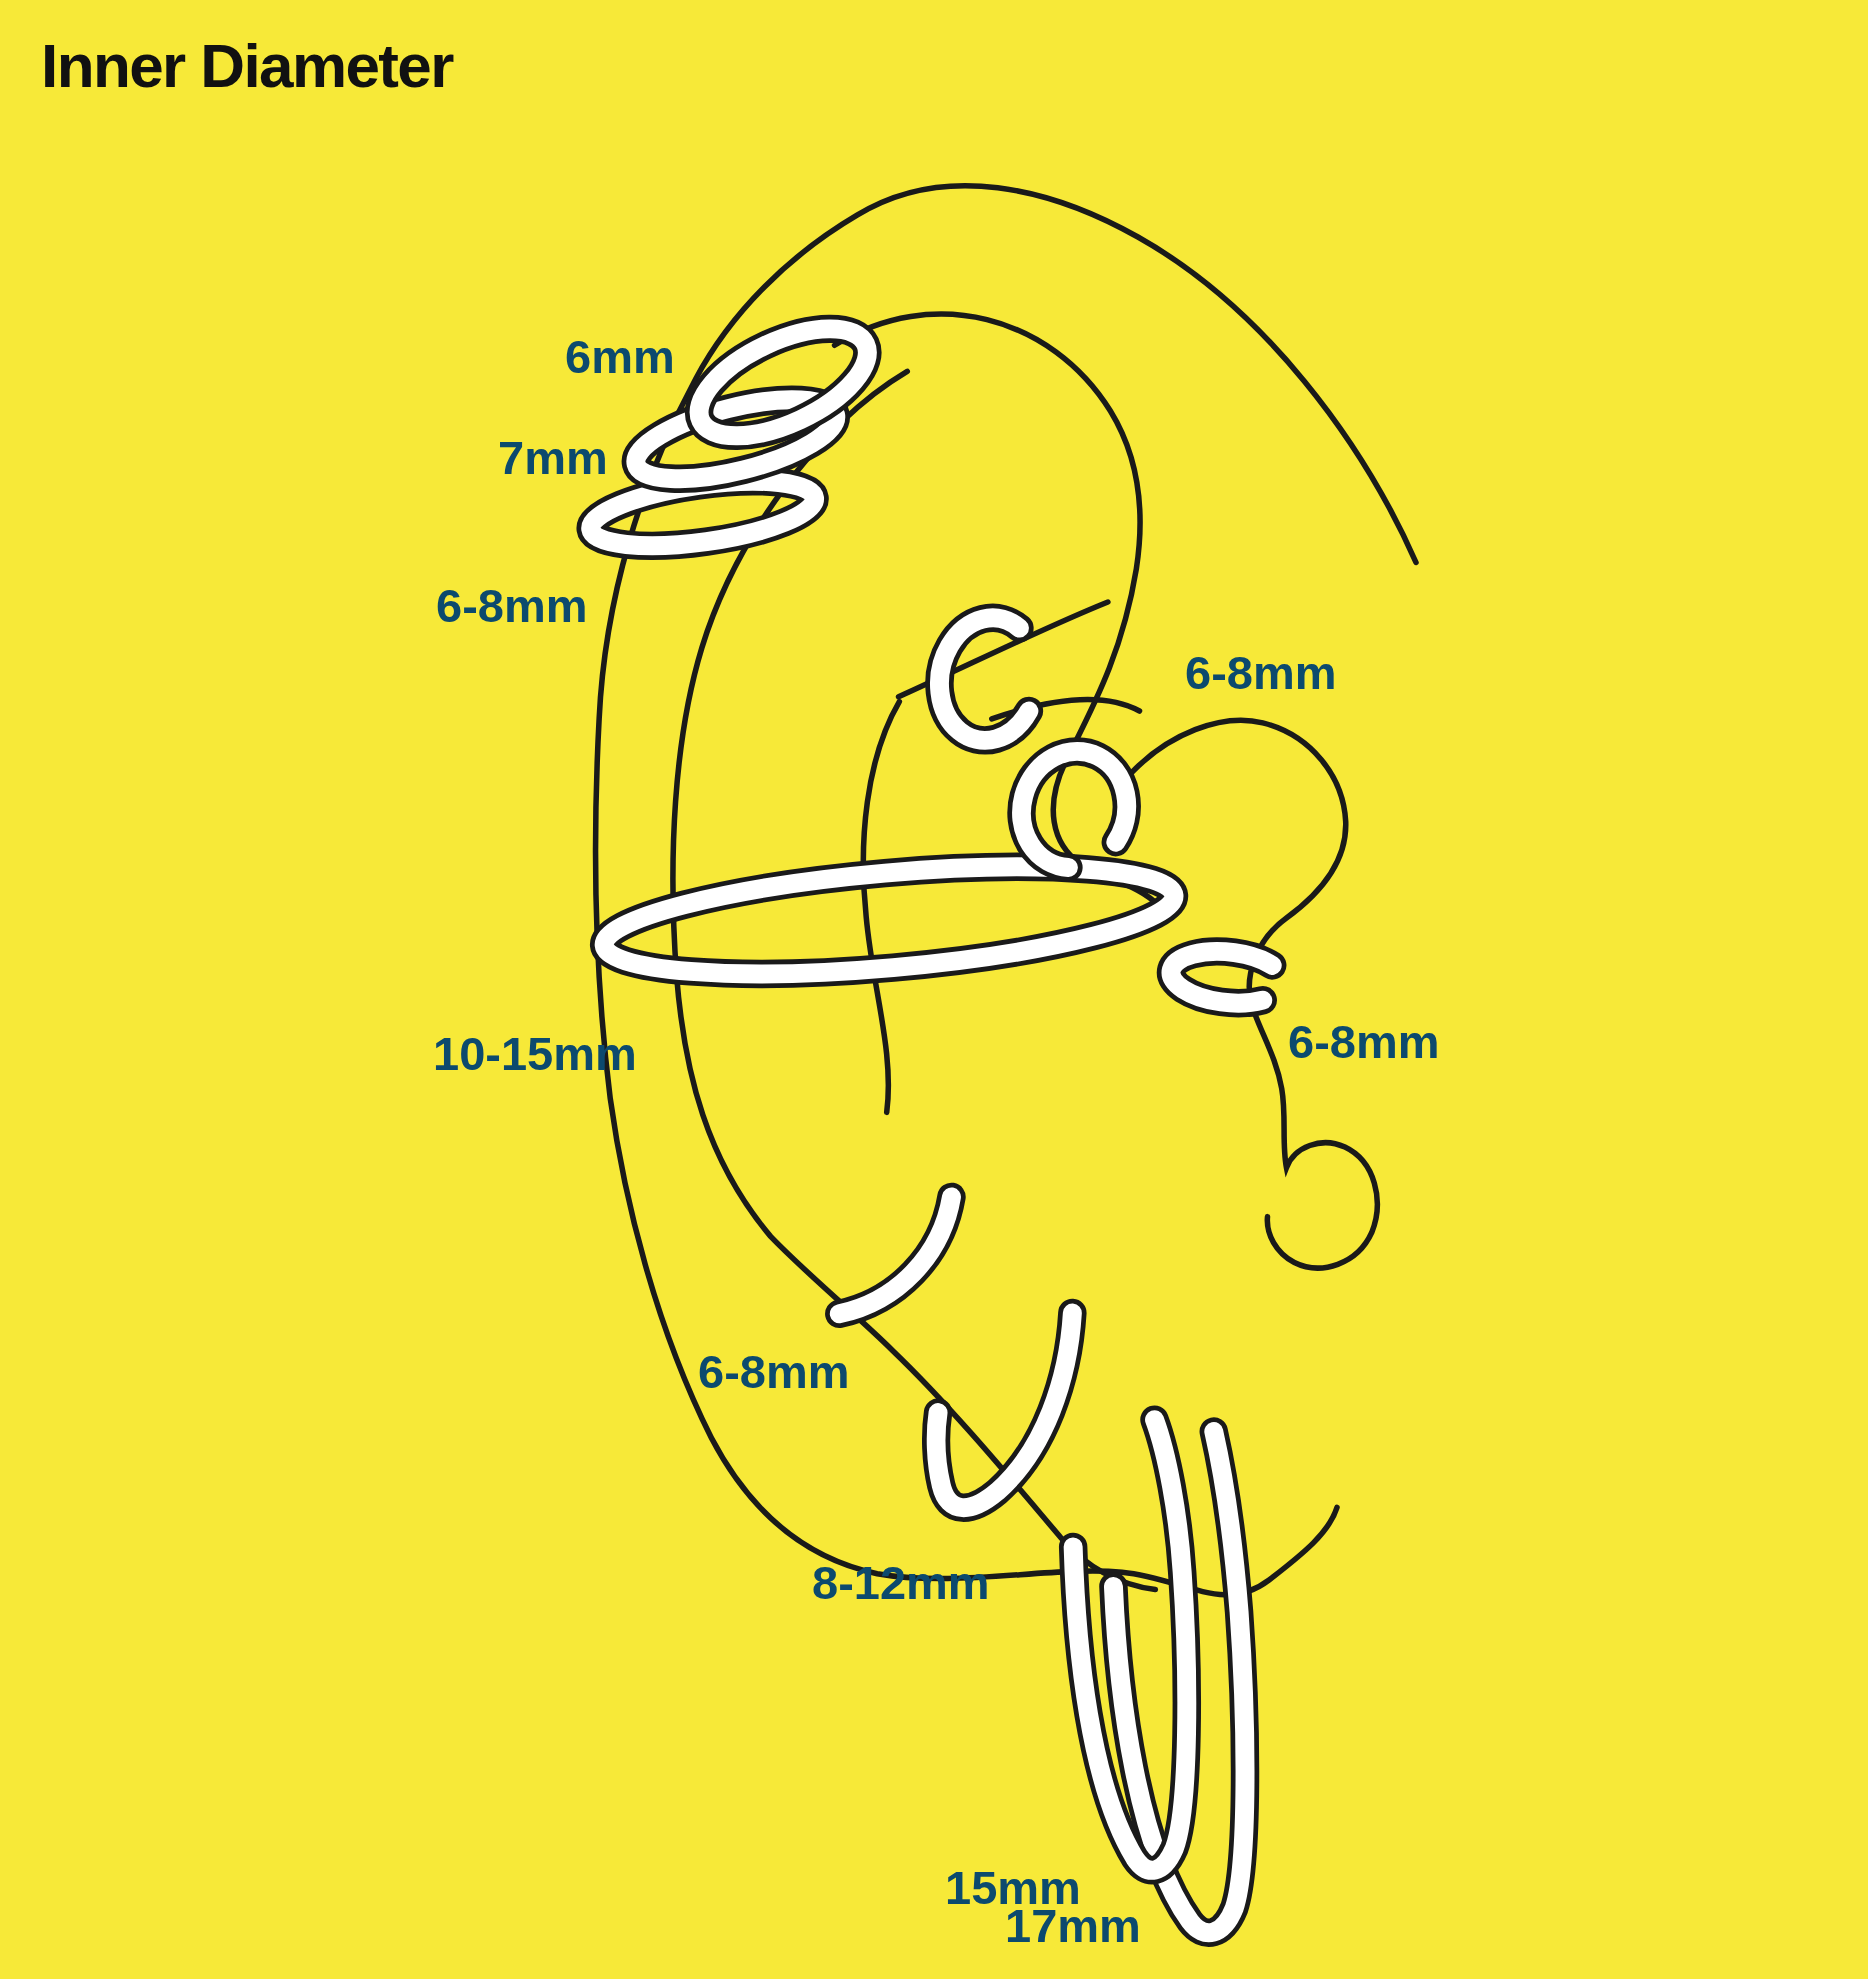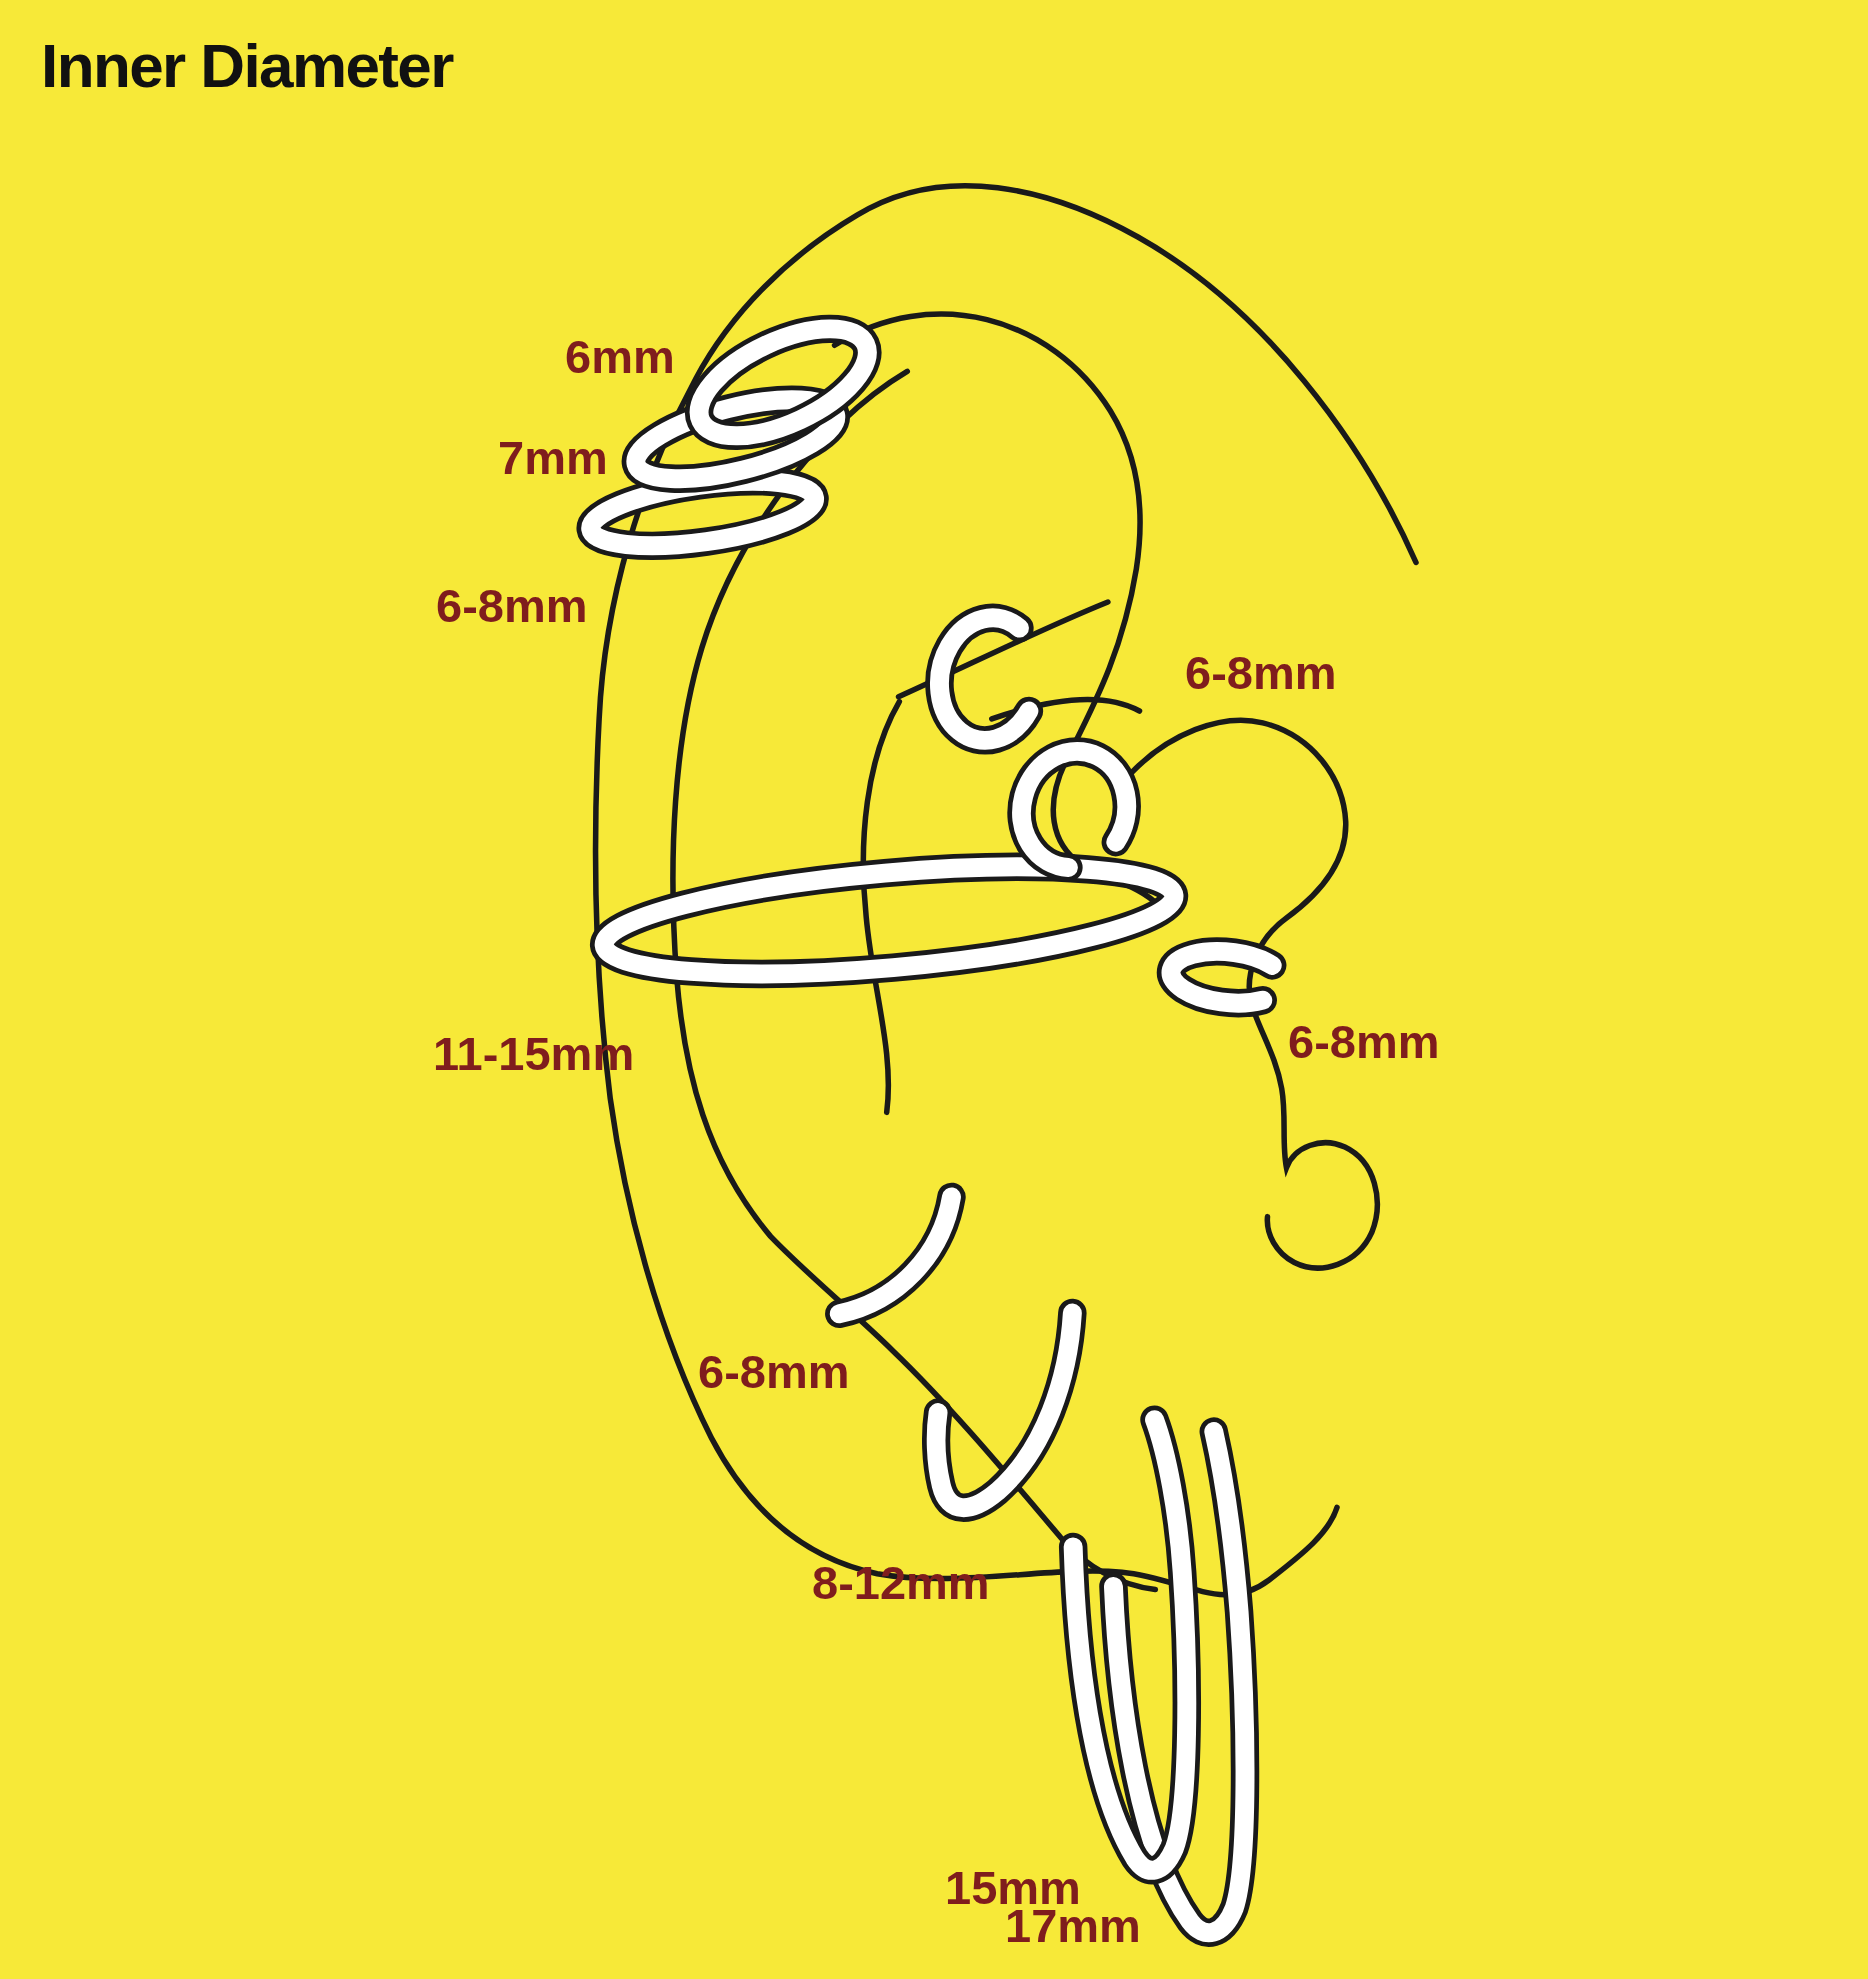--- a/index.html
+++ b/index.html
@@ -25,21 +25,21 @@
     font-weight: 700;
     letter-spacing: -1.6px;
     color: #111111;
     line-height: 1;
     white-space: nowrap;
   }
   .size-label {
     position: absolute;
     font-size: 47px;
     font-weight: 700;
-    color: #7f1d1d;
+    color: #0c4a6e;
     line-height: 1;
     white-space: nowrap;
   }
   .diagram-svg {
     position: absolute;
     left: 0;
     top: 0;
   }
   .earline {
     fill: none;
@@ -172,21 +172,21 @@
       <path class="hoop-band" d="M 1610 1222 A 72 32 6 1 0 1598 1266"></path>
     </g>
   </svg>
 
   <div class="page-title">Inner Diameter</div>
 
   <div class="size-label" style="left:565px;  top:333px;">6mm</div>
   <div class="size-label" style="left:498px;  top:434px;">7mm</div>
   <div class="size-label" style="left:436px;  top:582px;">6-8mm</div>
   <div class="size-label" style="left:1185px; top:649px;">6-8mm</div>
-  <div class="size-label" style="left:433px;  top:1030px;">11-15mm</div>
+  <div class="size-label" style="left:433px;  top:1030px;">10-15mm</div>
   <div class="size-label" style="left:1288px; top:1018px;">6-8mm</div>
   <div class="size-label" style="left:698px;  top:1348px;">6-8mm</div>
   <div class="size-label" style="left:812px; top:1559px;">8-12mm</div>
   <div class="size-label" style="left:945px; top:1864px;">15mm</div>
   <div class="size-label" style="left:1005px; top:1902px;">17mm</div>
 
 </div>
 
 
 </body></html>

